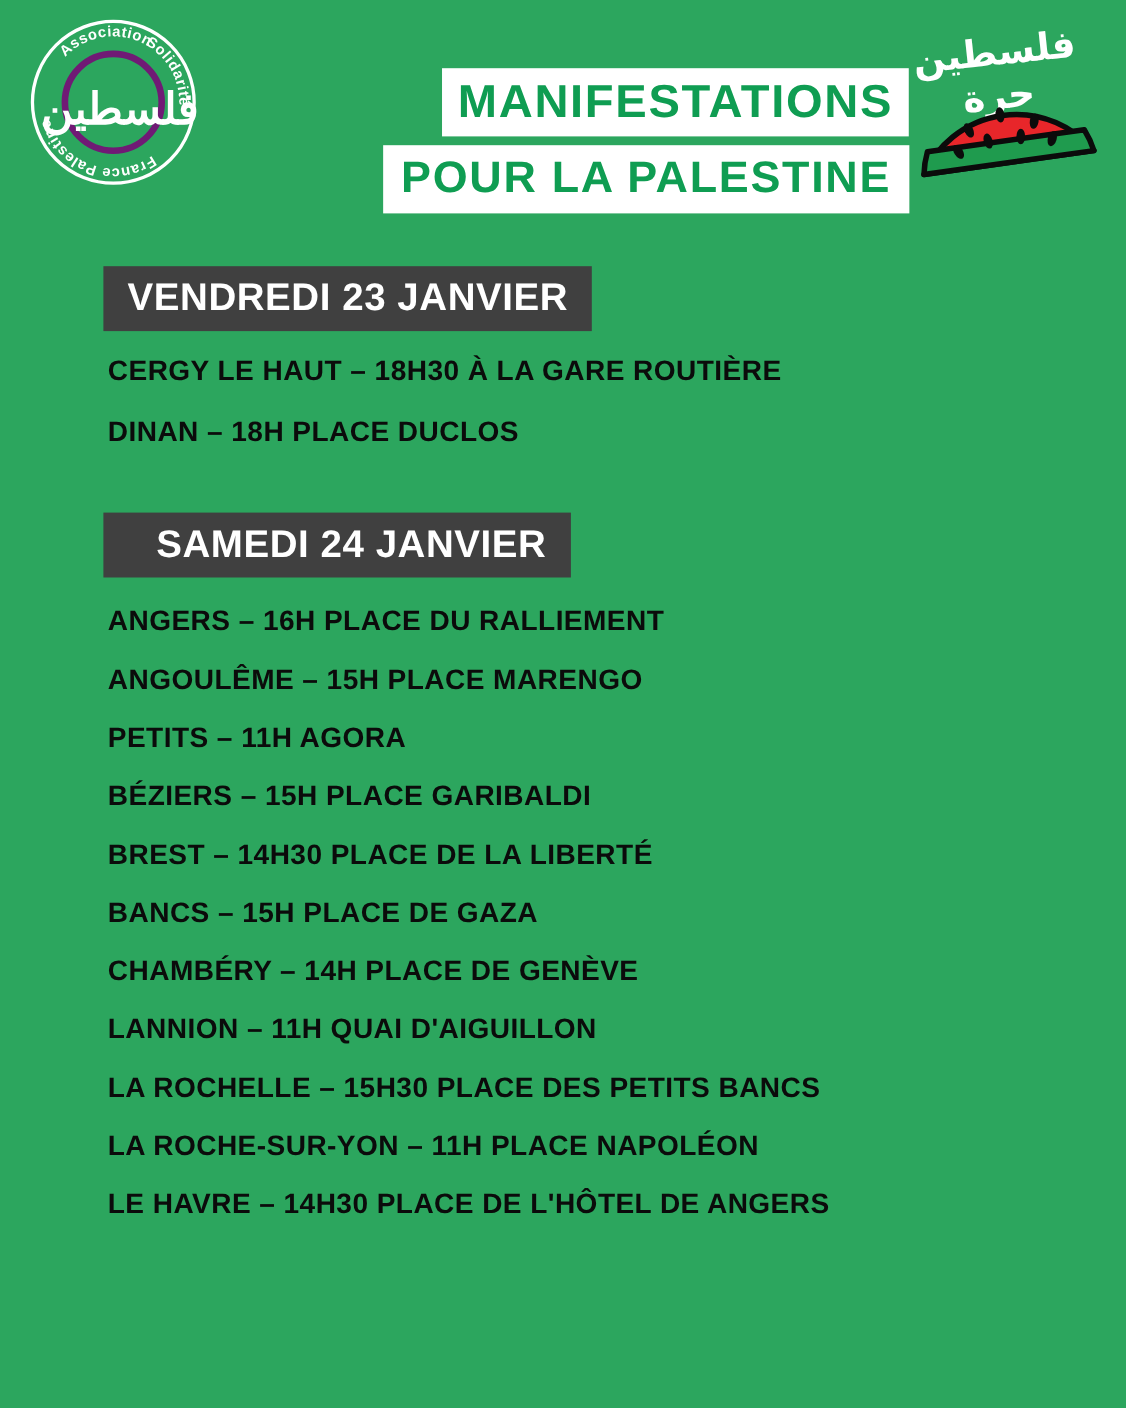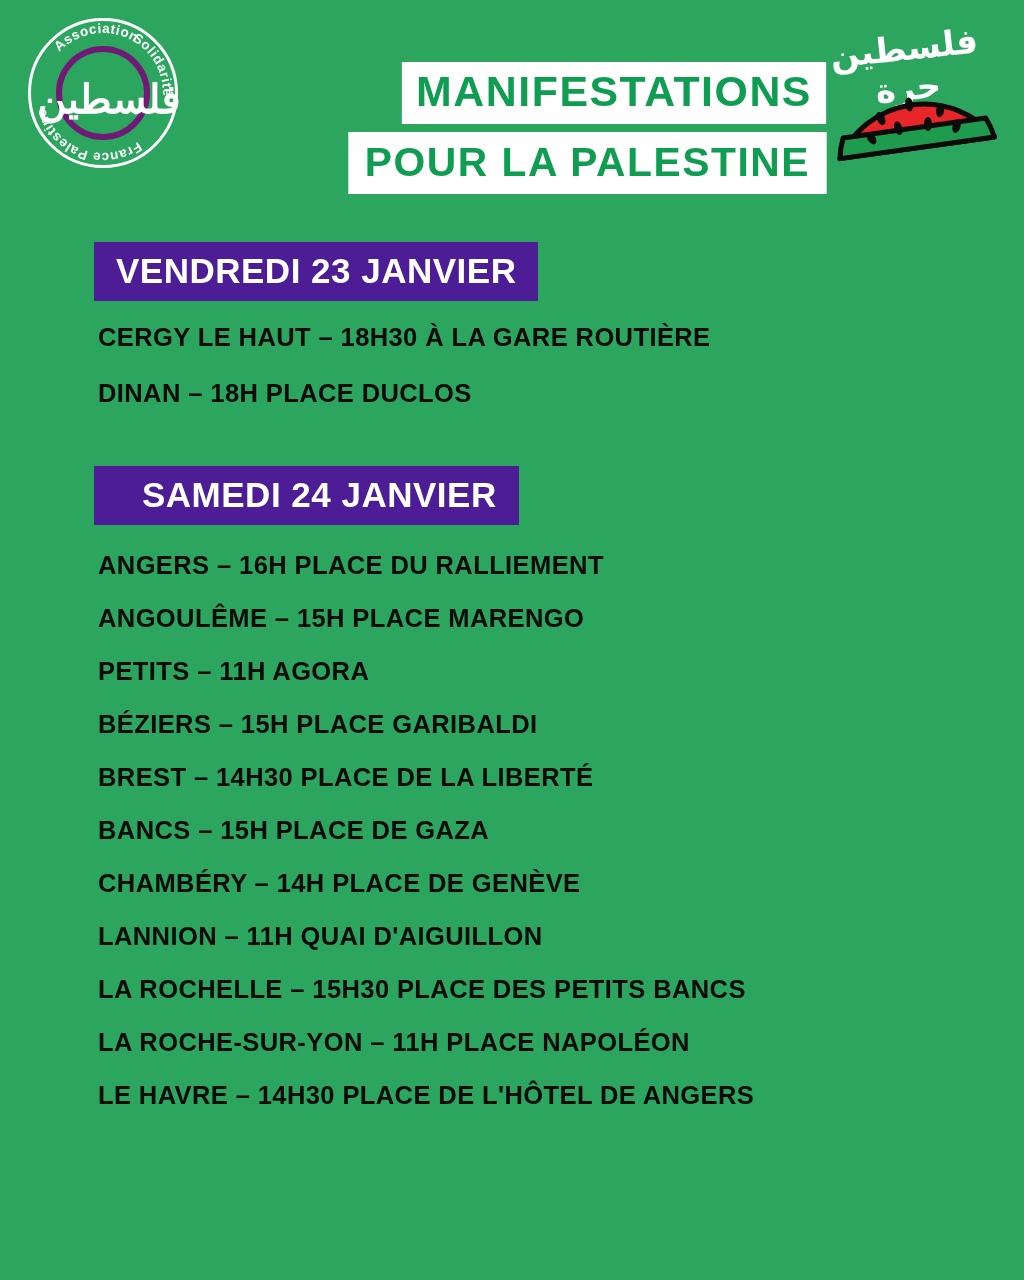--- a/index.html
+++ b/index.html
@@ -120,21 +120,21 @@
     font-family: "DejaVu Sans", sans-serif;
     transform: rotate(-6deg);
   }
 
   
   .content {
     padding: 12px 0 0 0;
   }
   .day-header {
     display: inline-block;
-    background: #4c1d95;
+    background: #404040;
     color: #ffffff;
     font-weight: bold;
     font-size: 35px;
     letter-spacing: 0.5px;
     padding: 11px 22px 13px 22px;
     margin-left: 94px;
     line-height: 1;
   }
   .events {
     margin: 22px 0 0 0;

